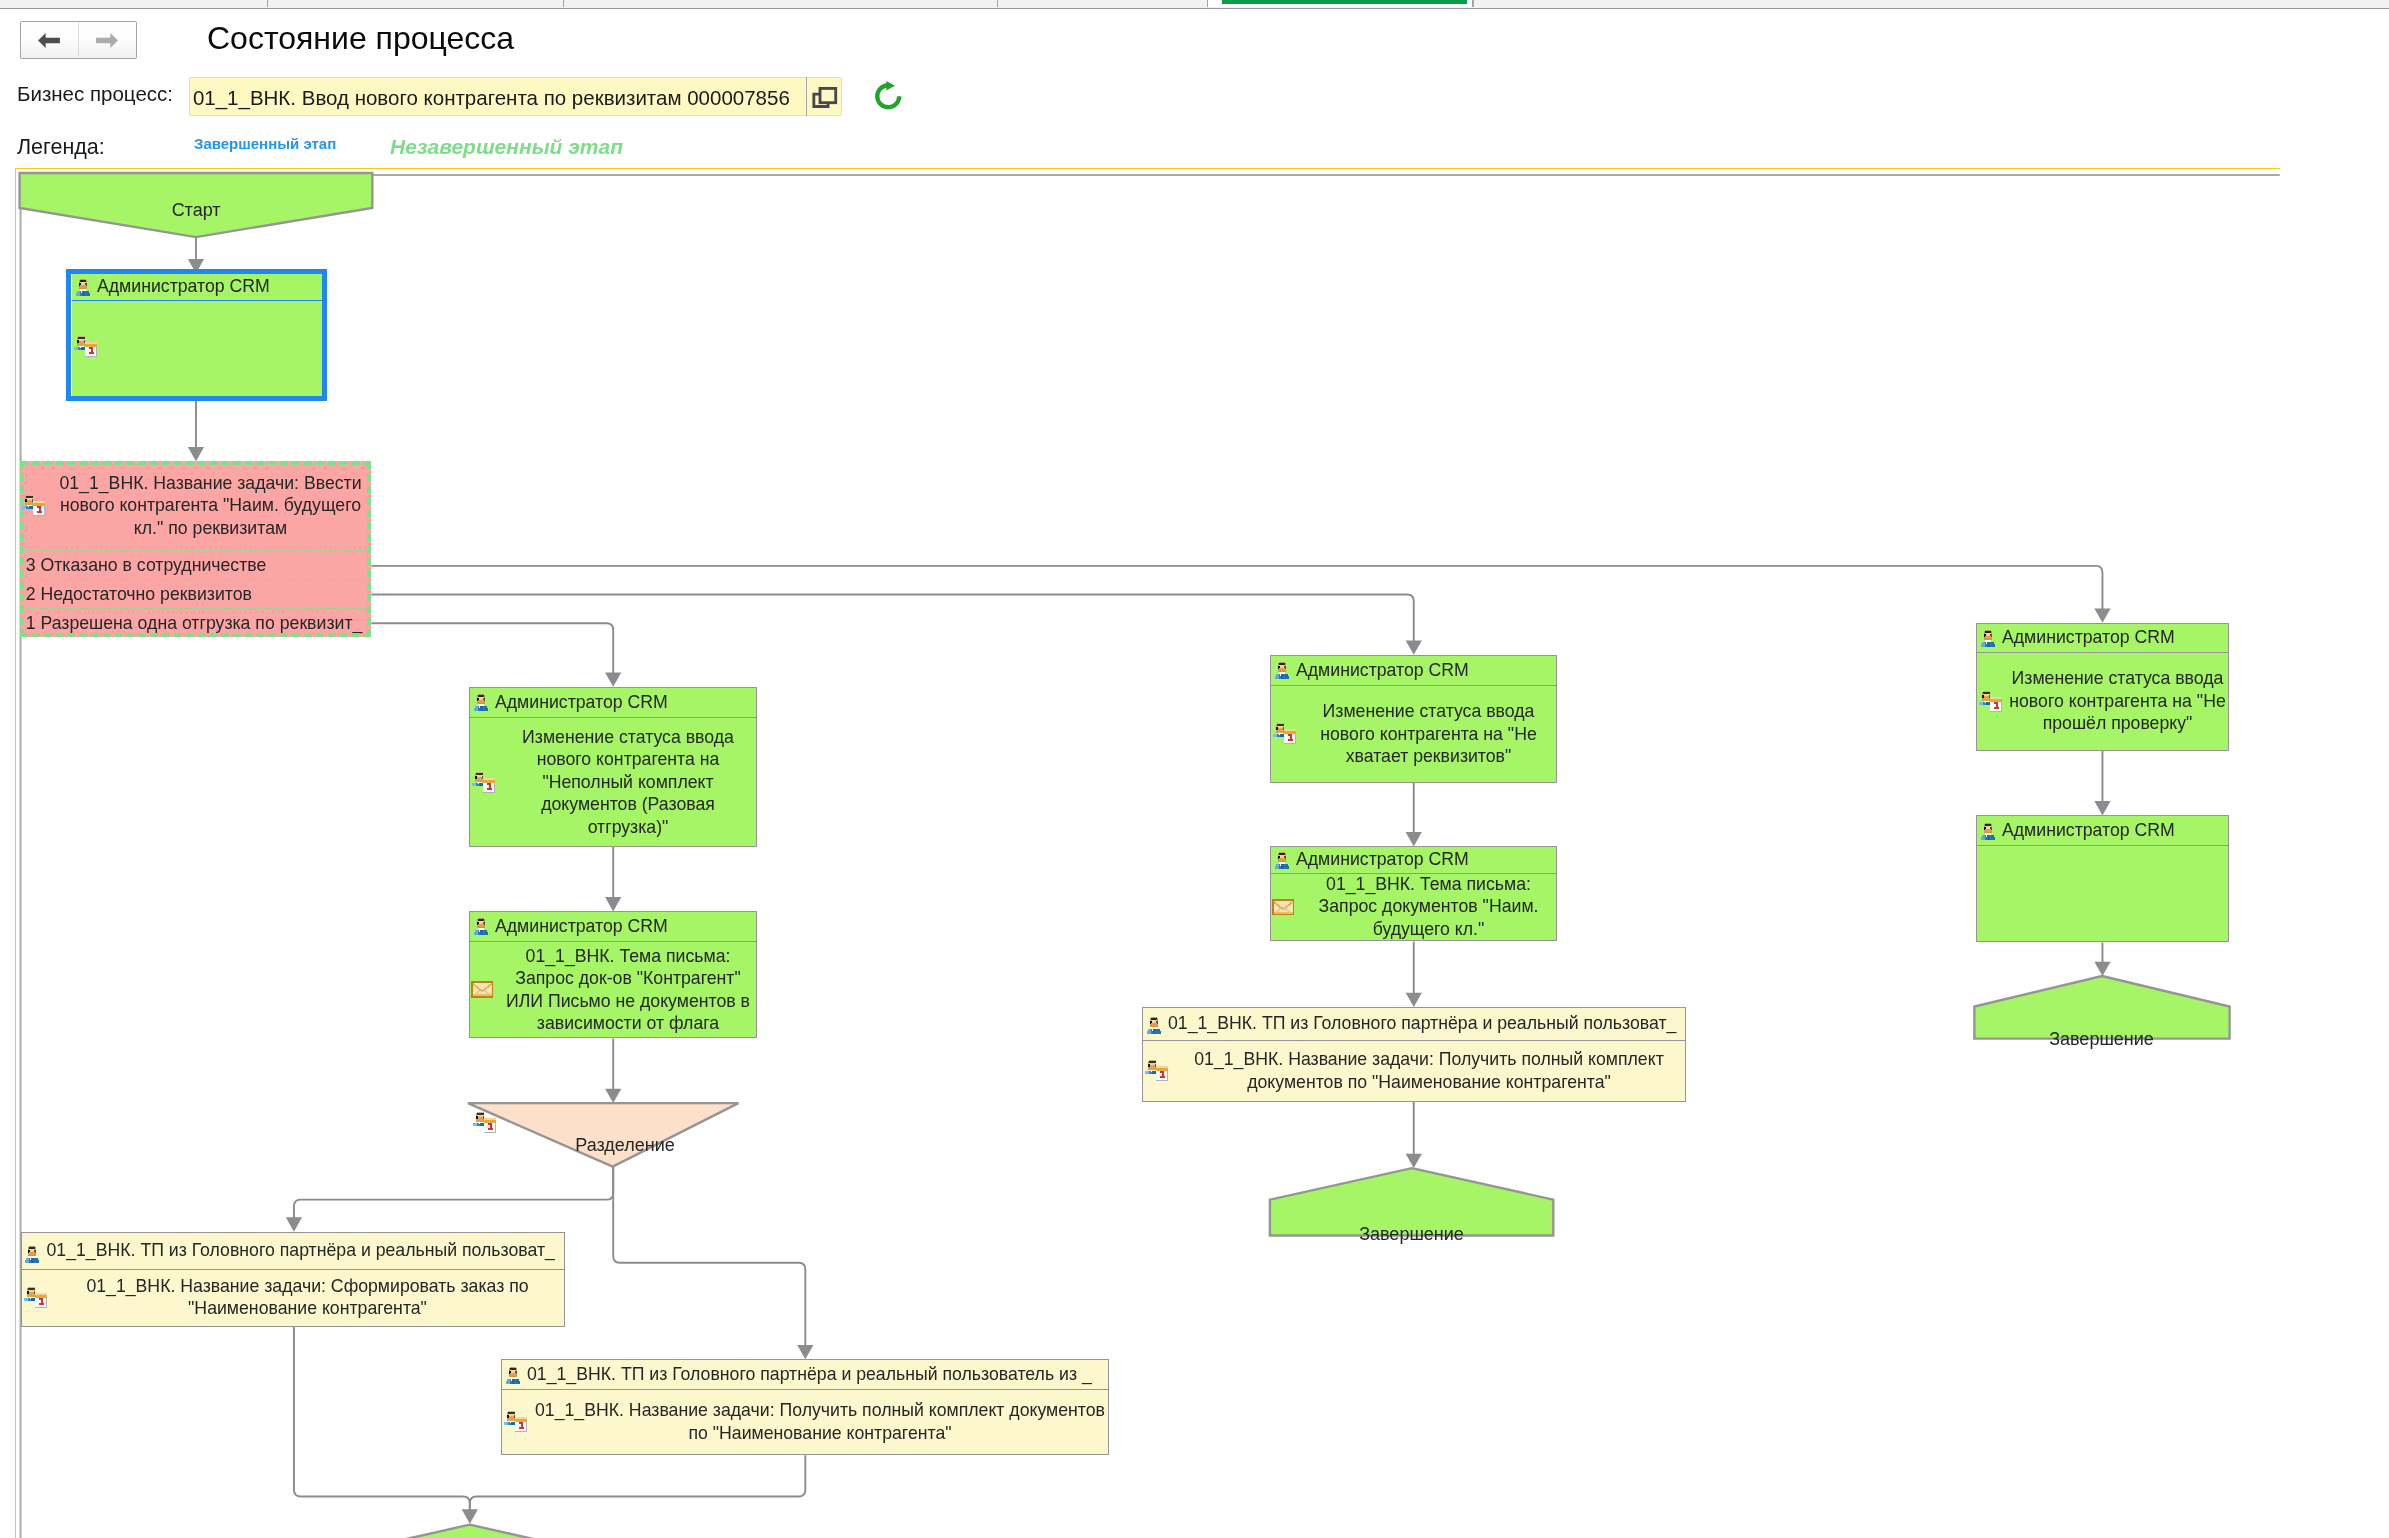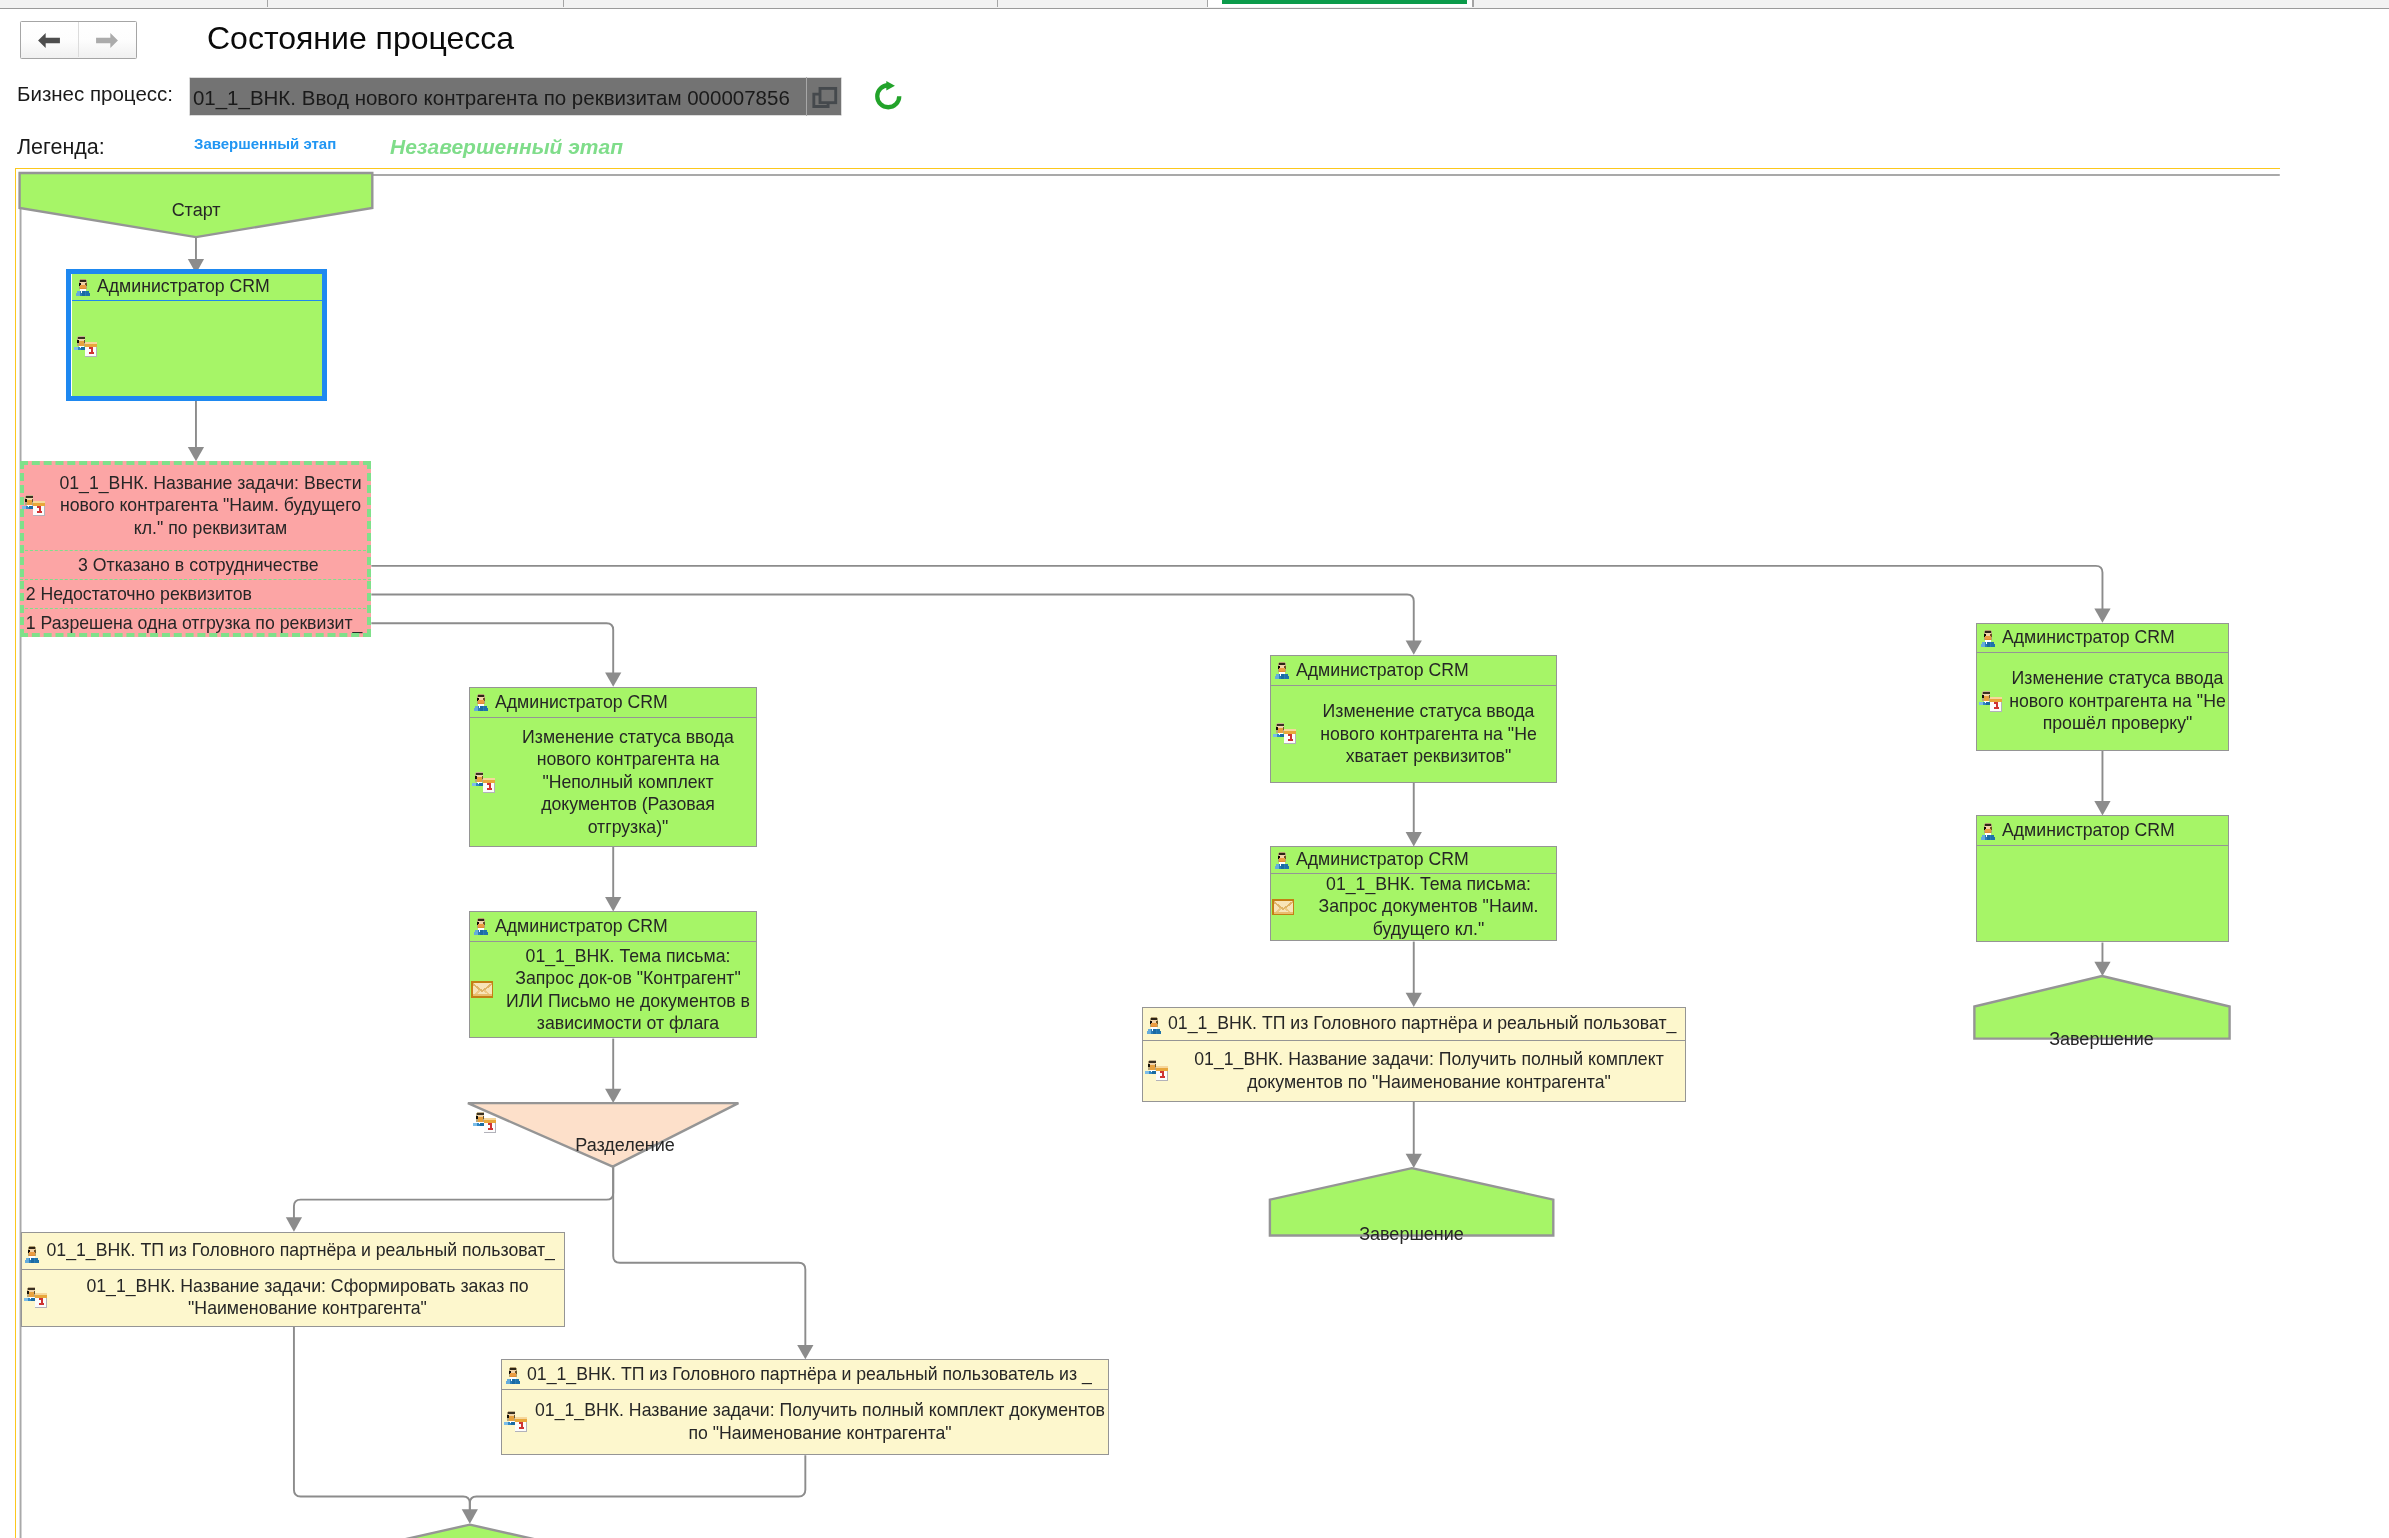--- a/index.html
+++ b/index.html
@@ -18,21 +18,21 @@
   #navbtns{position:absolute;left:20px;top:21px;width:117px;height:38px;
            border:1.4px solid #a5a5a5;border-radius:1.4px;box-sizing:border-box;
            background:linear-gradient(180deg,#ffffff 0%,#fdfdfd 50%,#f0f0f0 100%);}
   #navbtns .sep{position:absolute;left:57px;top:0px;width:1.4px;height:35px;background:#dcdcdc;}
   .navarrow{position:absolute;top:9px;width:24px;height:19px;}
   #pagetitle{position:absolute;left:207px;top:20px;font-size:32px;color:#0a0a0a;
              letter-spacing:0px;white-space:nowrap;}
 
   #bp-label{position:absolute;left:17px;top:82px;font-size:20.5px;color:#1a1a1a;white-space:nowrap;}
   #bp-field{position:absolute;left:189px;top:77px;width:653px;height:39px;
-            border:1.4px solid #dcdcdc;border-radius:1.4px;background:#737373;box-sizing:border-box;}
+            border:1.4px solid #dcdcdc;border-radius:1.4px;background:#fef9c3;box-sizing:border-box;}
   #bp-value{position:absolute;left:2.9px;top:7.6px;font-size:20.5px;color:#1a1a1a;white-space:nowrap;}
   #bp-pickbtn{position:absolute;right:-1.4px;top:-1.4px;width:36px;height:39px;border-left:1.4px solid #a8a8a8;box-sizing:border-box;}
   #refreshbtn{position:absolute;left:872px;top:80px;width:32.5px;height:32.5px;}
 
   #legend-label{position:absolute;left:17px;top:135px;font-size:21.5px;color:#1a1a1a;white-space:nowrap;}
   #legend-done{position:absolute;left:194px;top:135px;font-size:15px;color:#2196f3;font-weight:bold;white-space:nowrap;}
   #legend-open{position:absolute;left:390px;top:135px;font-size:21px;color:#7fdd8a;font-weight:bold;white-space:nowrap;font-style:italic;}
 
   
   #canvasborder{position:absolute;left:15px;top:168px;width:2265px;height:1372px;
@@ -251,21 +251,21 @@
     <rect x="2" y="12" width="3" height="1" fill="#7cbde8"></rect>
     <rect x="8" y="12" width="4" height="4" fill="#1a6ba2"></rect>
     <rect x="7" y="11" width="1" height="3" fill="#ffffff"></rect>
     <rect x="12" y="7" width="13" height="16" fill="#b2b2ba"></rect>
     <rect x="13" y="8" width="11" height="14" fill="#fcfcfc"></rect>
     <rect x="13" y="7" width="12" height="5" fill="#e8a73c"></rect>
     <rect x="13" y="7" width="12" height="2" fill="#f6d79b"></rect>
     <path d="M18.5 13 h2 v5 h1.8 v1.8 h-5.4 v-1.8 h1.6 z M18.5 13 h-1.6 v1.6 h1.6 z" fill="#cf3333"></path>
   </svg></div>
         </div>
-        <div class="branchrow" style="height: 29px; line-height: 29px; border-top: 1.9px dashed rgb(127, 224, 138); text-align: center;">3 Отказано в сотрудничестве</div>
+        <div class="branchrow" style="height: 29px; line-height: 29px; border-top: 1.9px dashed rgb(127, 224, 138);">3 Отказано в сотрудничестве</div>
         <div class="branchrow" style="height: 29px; line-height: 29px; border-top: 1.9px dashed rgb(127, 224, 138);">2 Недостаточно реквизитов</div>
         <div class="branchrow" style="height: 29px; line-height: 29px; border-top: 1.9px dashed rgb(127, 224, 138);">1 Разрешена одна отгрузка по реквизит_</div>
       </div>
       <div class="dashsel" style="position: absolute; inset: 0px; border: 4.3px dashed rgb(127, 224, 138); box-sizing: border-box;"></div>
     </div>
     <div class="node" style="left: 469px; top: 687px; width: 288px; height: 160px;">
       <div class="nbox" style="background: rgb(166, 245, 103);">
         <div class="nhead" style="height: 30px; line-height: 28px;">Администратор CRM<div class="ico" style="left: 2.9px; top: 4.8px;"><svg width="16.2" height="19.6" viewBox="0 0 17 20" shape-rendering="crispEdges">
     <rect x="5" y="1" width="7" height="1" fill="#b4a172"></rect>
     <rect x="4" y="2" width="9" height="9" fill="#b1a274"></rect>

